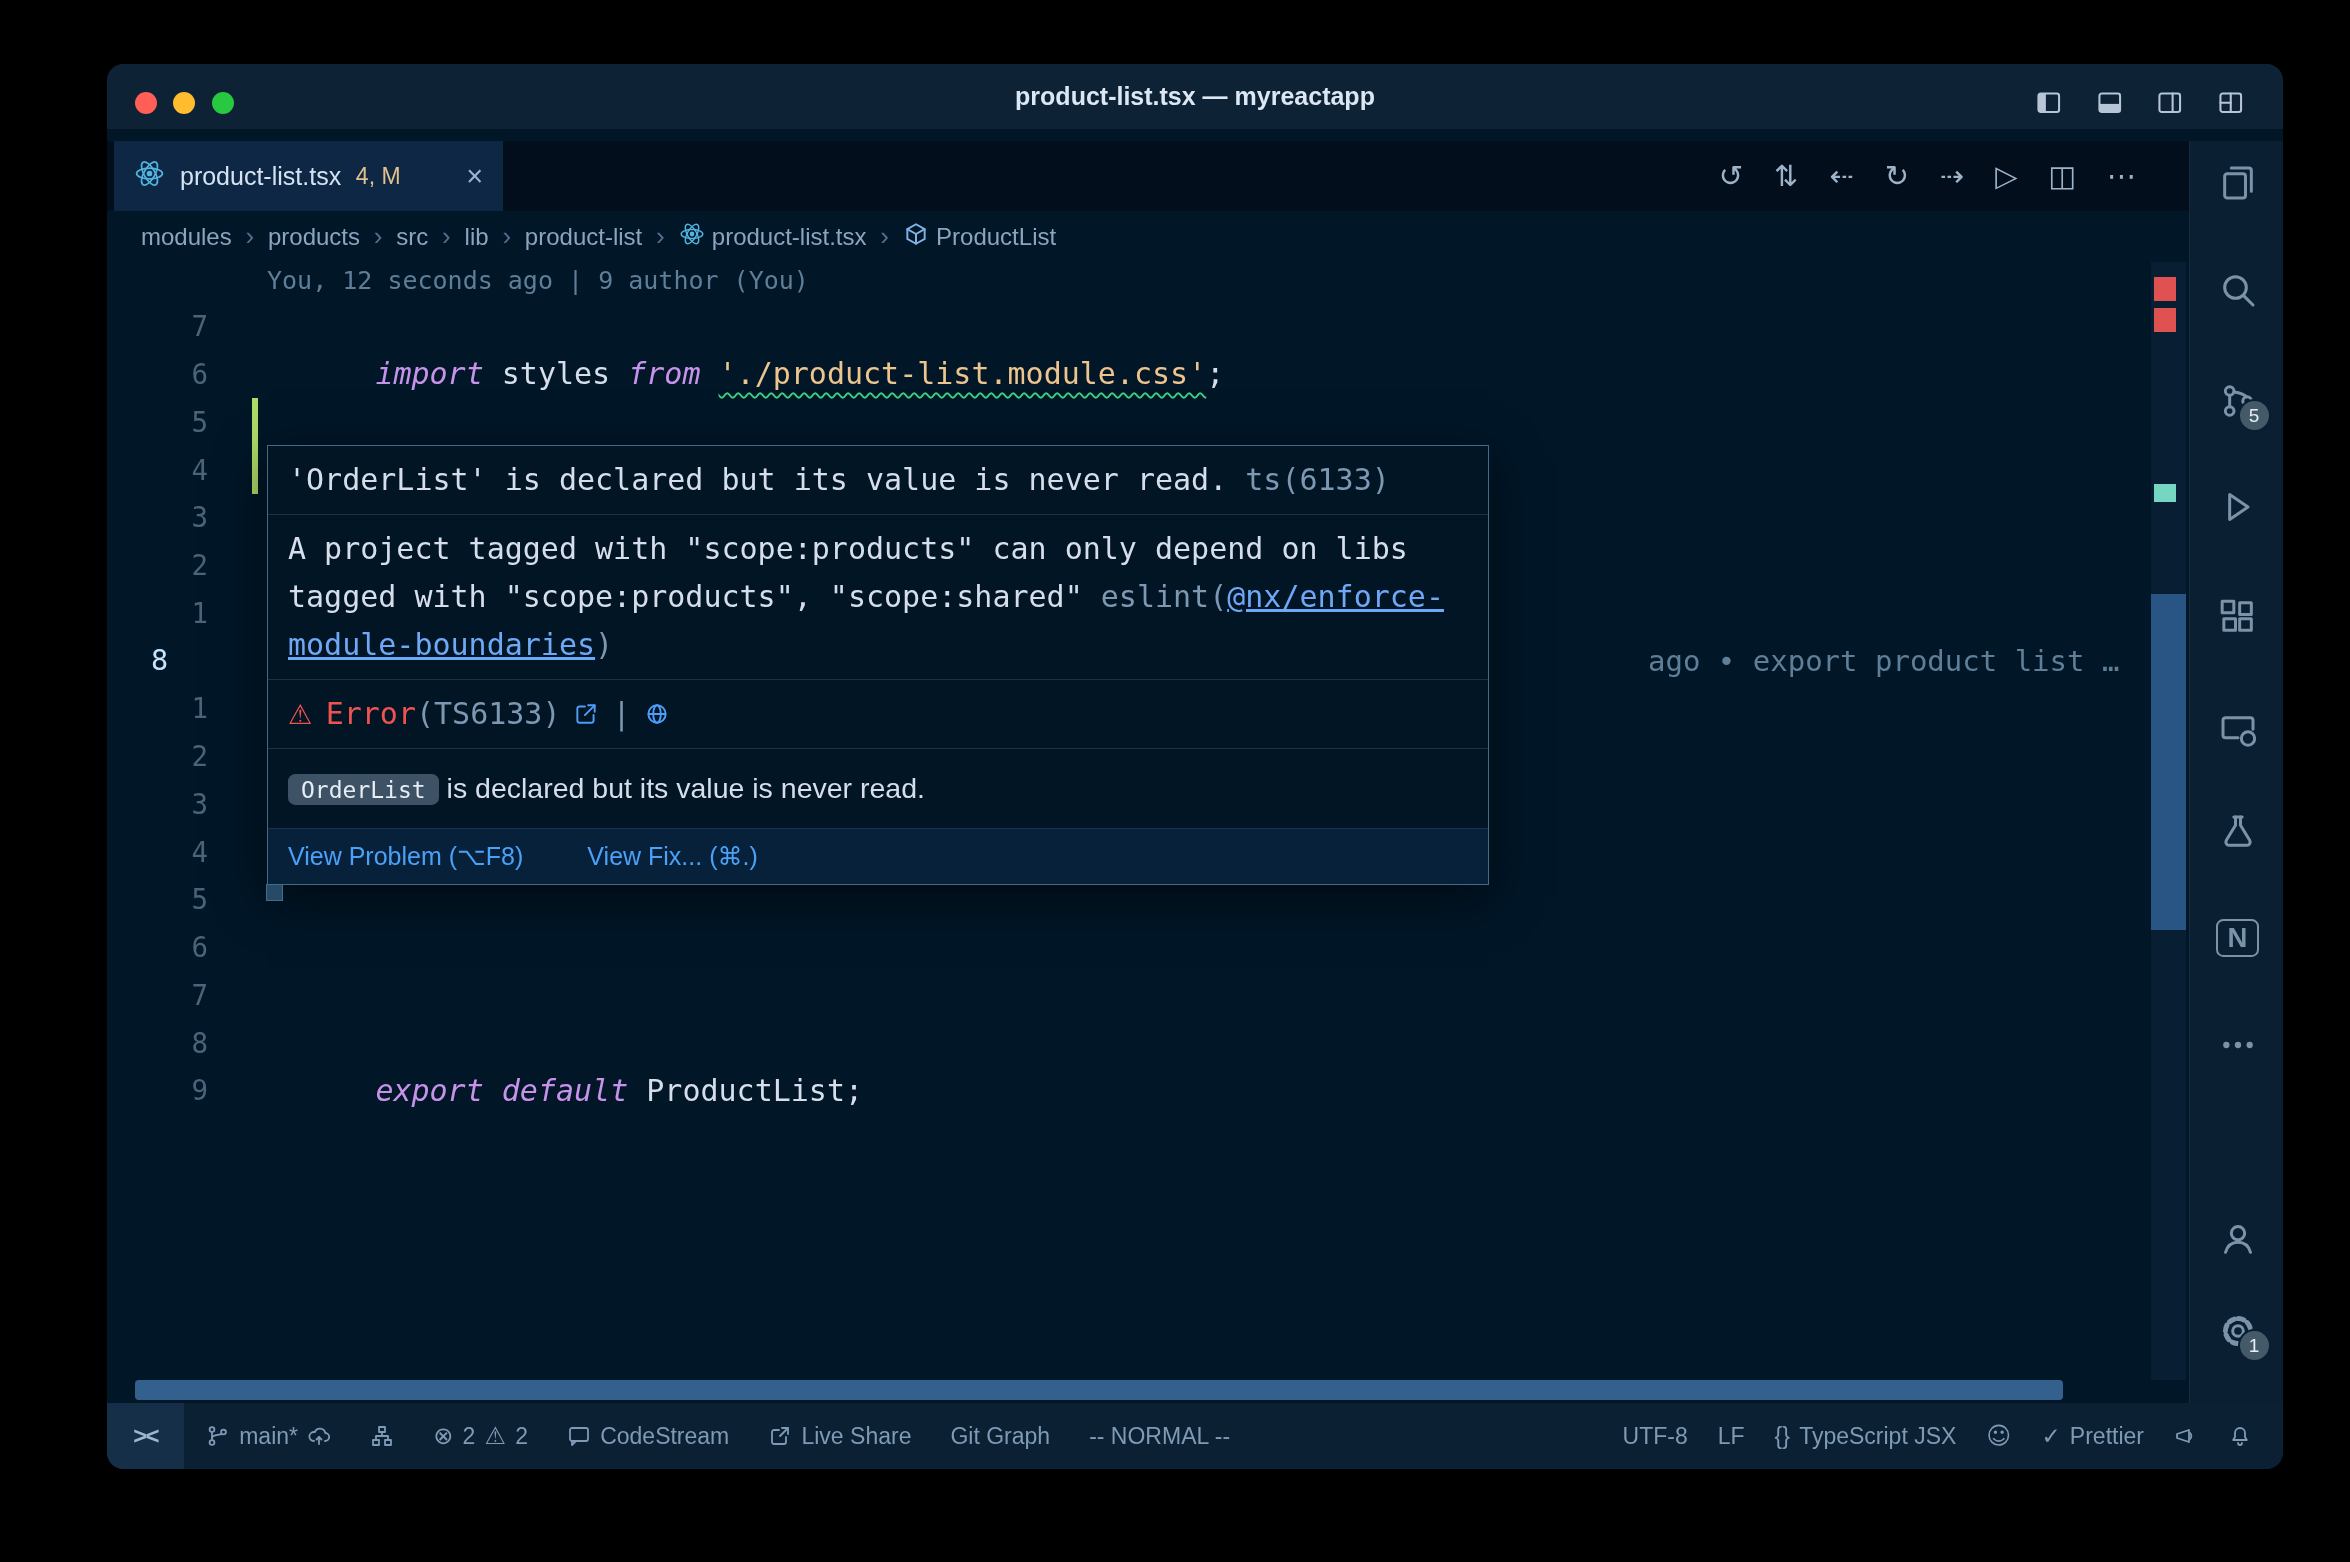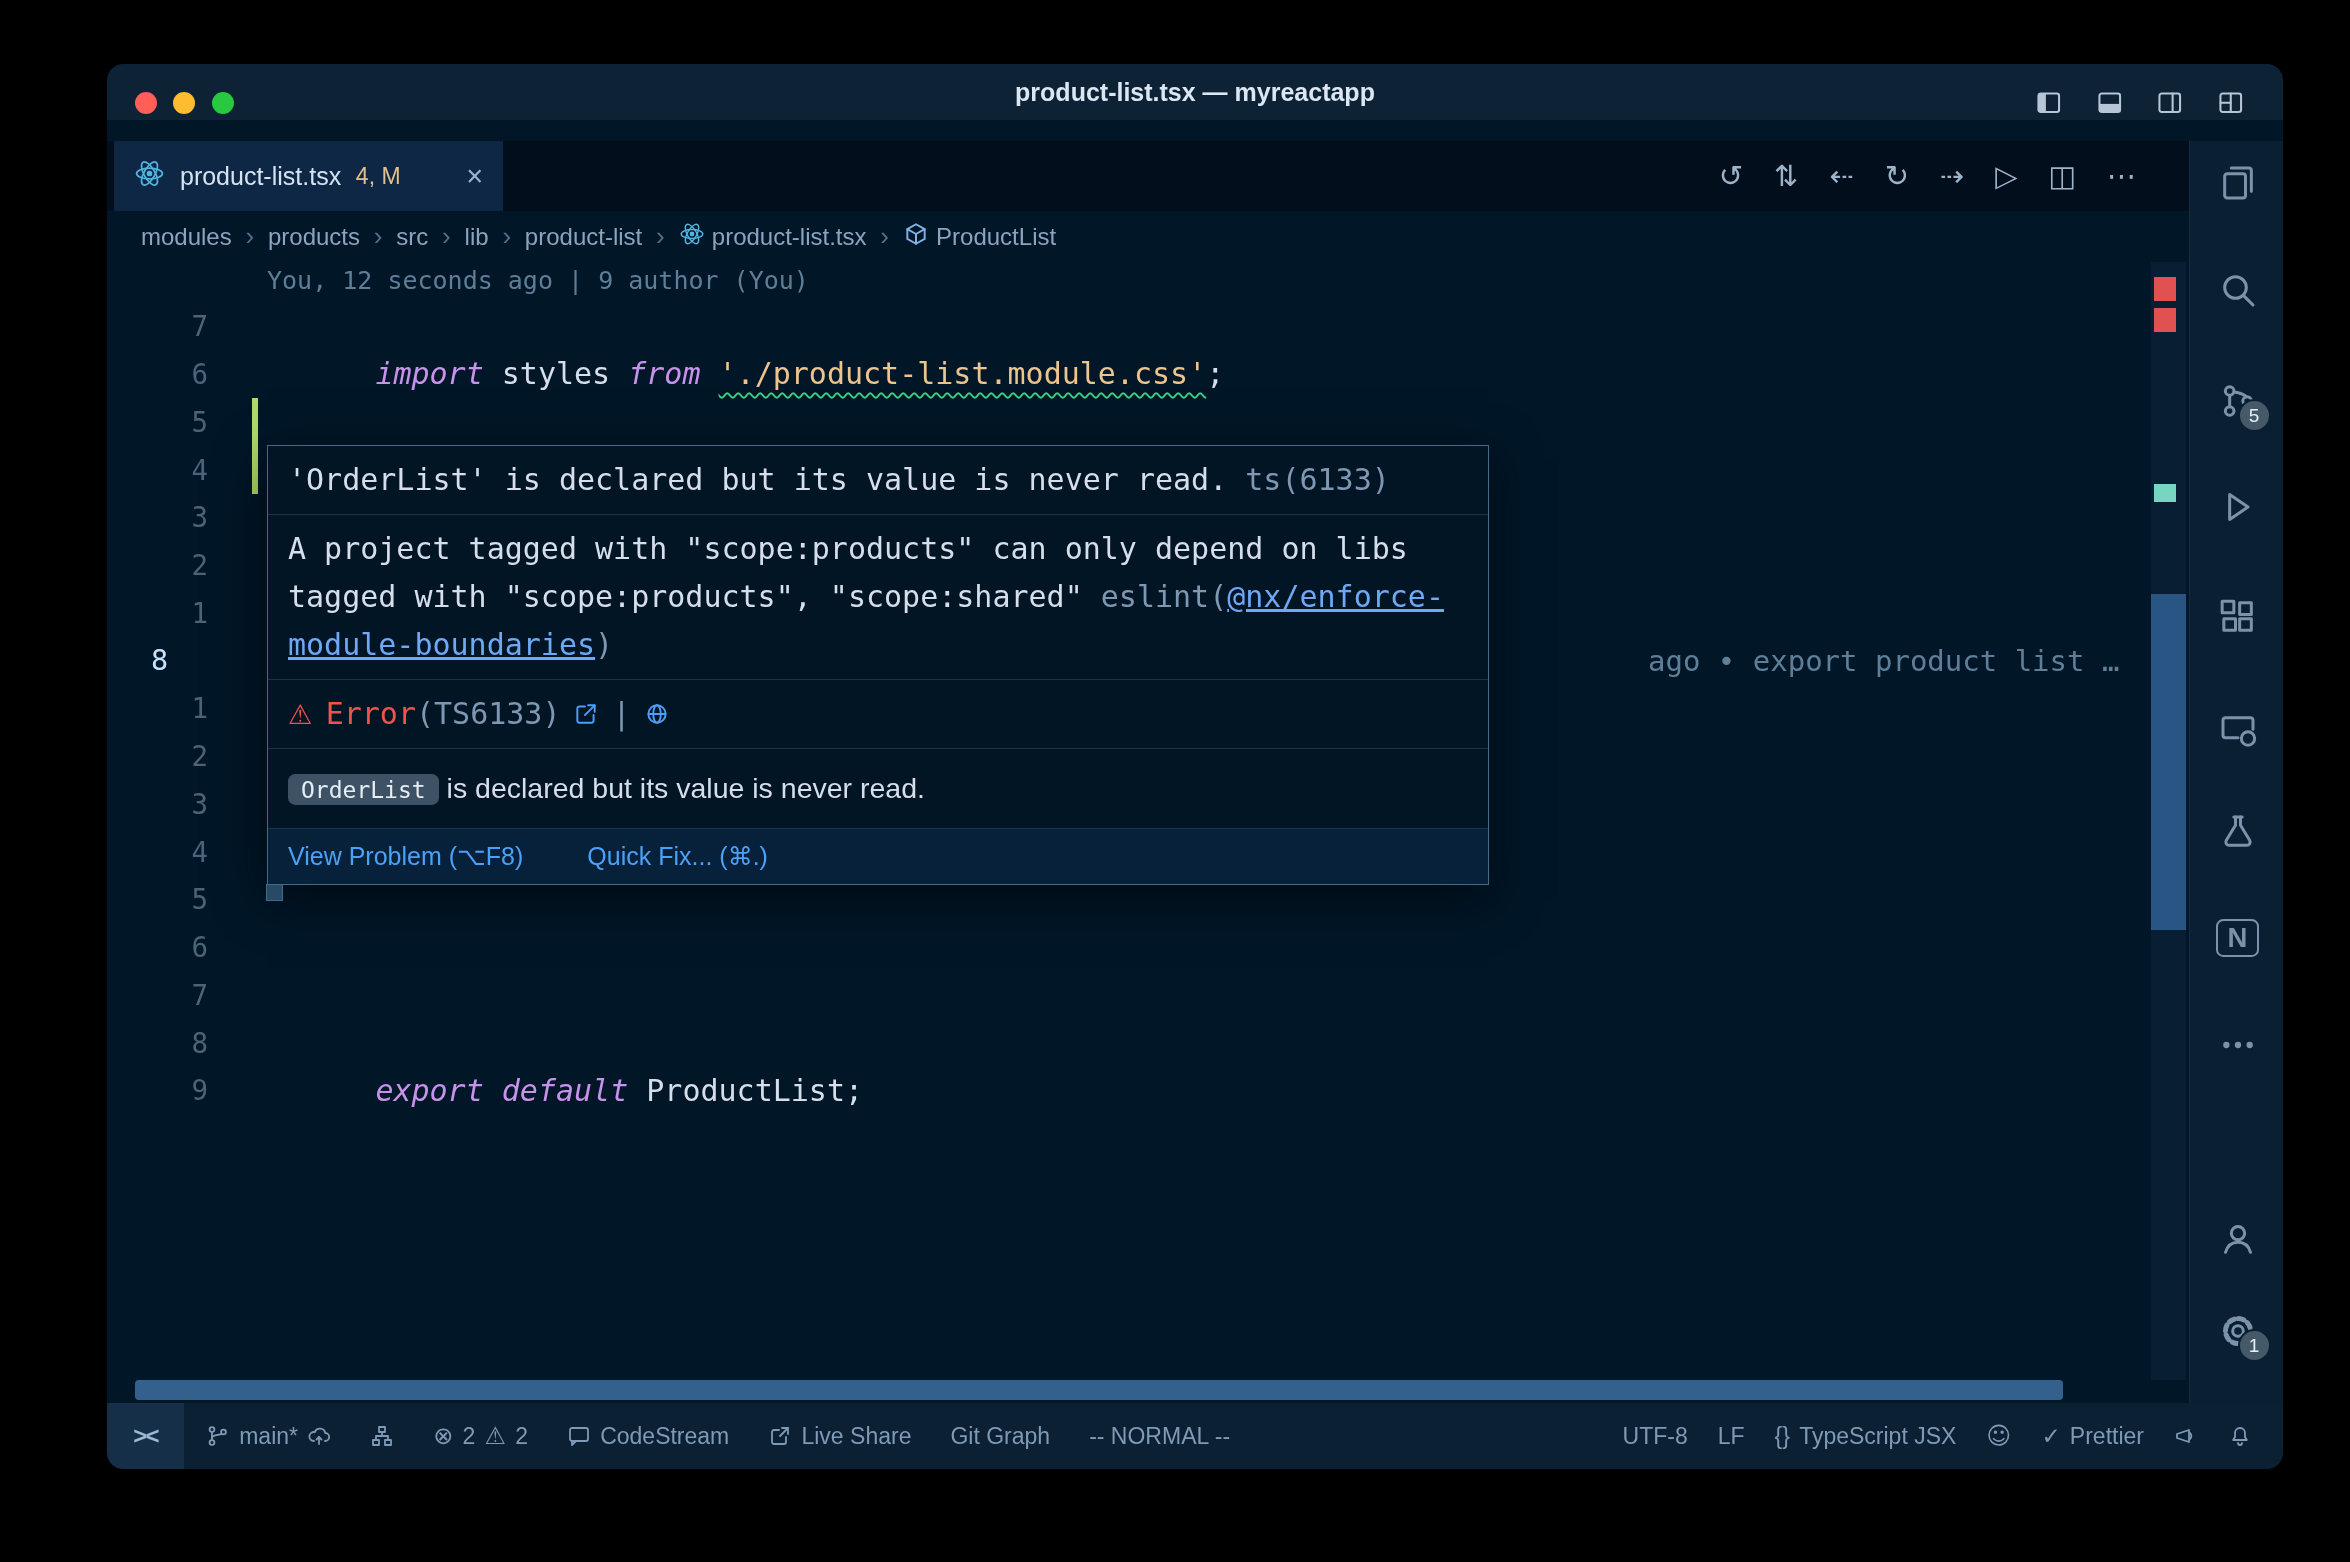--- a/index.html
+++ b/index.html
@@ -4,21 +4,21 @@
 <style>
   * { margin:0; padding:0; box-sizing:border-box; }
   html,body { width:2351px; height:1563px; background:#000; overflow:hidden;
               font-family:"Liberation Sans",sans-serif; }
 
   
   .window { position:absolute; left:107px; top:64px; width:2176px; height:1405px;
             background:#011627; border-radius:16.5px; overflow:hidden;
             box-shadow:0 37px 110px rgba(0,0,0,.8); }
 
-  .titlebar { position:absolute; left:0; top:0; width:2176px; height:56px;
+  .titlebar { position:absolute; left:0; top:0; width:2176px; height:65px;
               background:#0d2235; display:flex; align-items:center; }
   .traffic { position:absolute; left:27.5px; top:0; height:77px; display:flex; align-items:center; gap:16.5px; z-index:2; }
   .light { width:22px; height:22px; border-radius:50%; }
   .light.red{ background:#ff5f57; } .light.yellow{ background:#febc2e; } .light.green{ background:#28c840; }
   .title { width:100%; text-align:center; color:#dce7f3; font-size:25px; font-weight:700; }
   .titlebar-icons { position:absolute; right:39px; top:0; height:77px; display:flex; align-items:center; gap:33px; color:#b6c6d6; z-index:2; }
   .titlebar-icons svg { display:block; }
 
   
   .tabbar { position:absolute; left:0; top:77px; width:2082px; height:70px; background:#020e1b;
@@ -272,21 +272,21 @@
               <ellipse cx="12" cy="12" rx="3.5" ry="8"></ellipse>
               <path d="M4.5 12h15"></path>
             </svg>
         </span>
       </div>
       <div class="hv-sec hv-msg">
         <span class="badge-code">OrderList</span><span> is declared but its value is never read.</span>
       </div>
       <div class="hv-footer">
         <a>View Problem (⌥F8)</a>
-        <a>Quick Fix... (⌘.)</a>
+        <a>View Fix... (⌘.)</a>
       </div>
       <div class="hv-grip"></div>
     </div>
 
     <div class="ruler">
       <div class="rmark" style="top:14.7px; height:24px; background:#e05252"></div>
       <div class="rmark" style="top:46px; height:24px; background:#e05252"></div>
       <div class="rmark" style="top:222px; height:18.4px; background:#76d6c2"></div>
       <div class="rslider"></div>
     </div>

